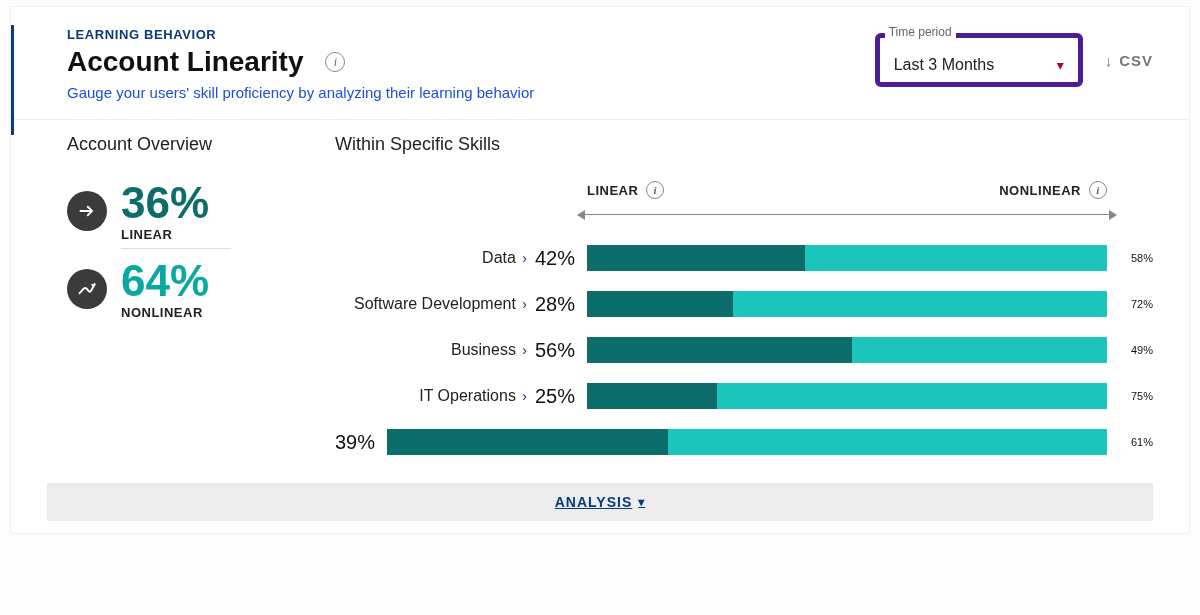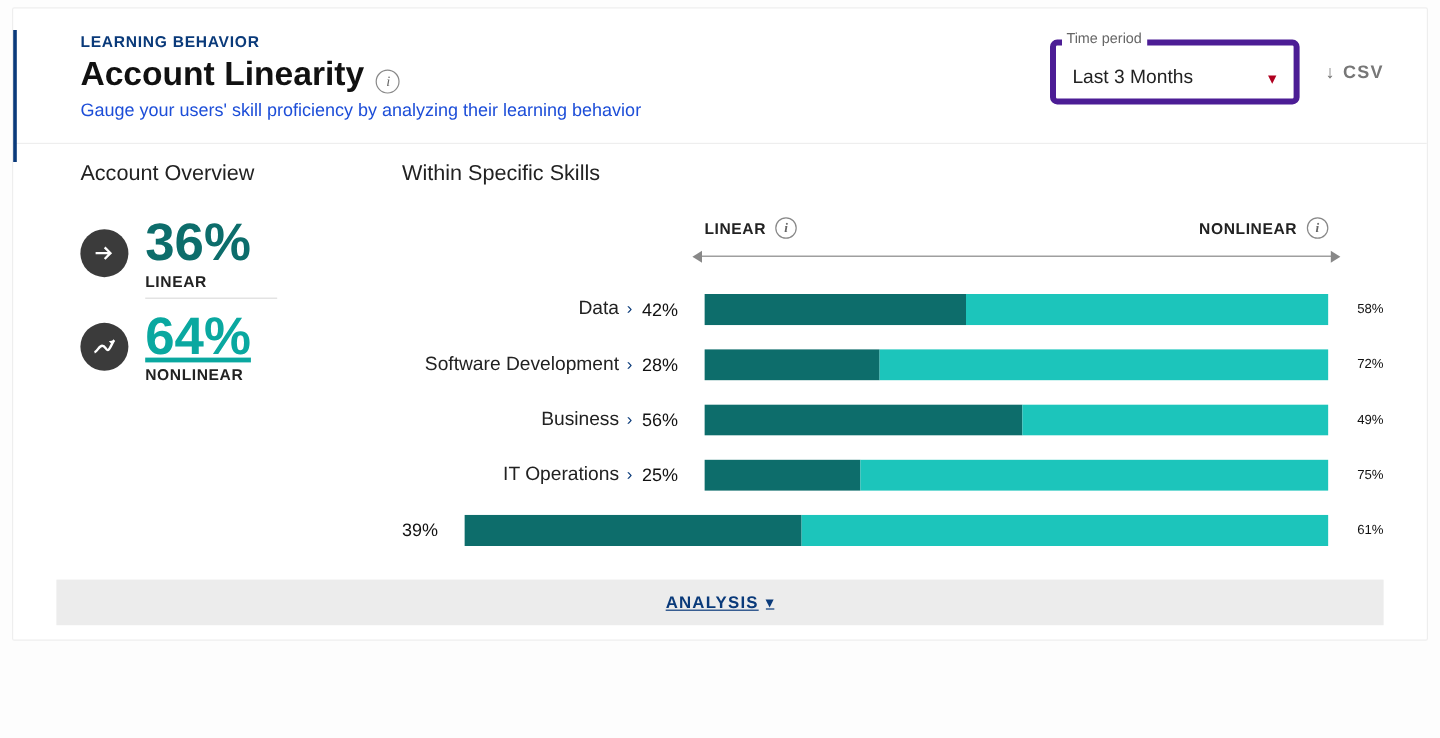--- a/index.html
+++ b/index.html
@@ -30,21 +30,21 @@
     padding: 20px 36px 18px 56px;
     border-bottom: 1px solid #eee;
   }
   .hdr-left { flex: 1; }
   .eyebrow {
     color: #0a3a7a;
     font-size: 13px;
     font-weight: 700;
     letter-spacing: 0.6px;
   }
-  .title-row { display: flex; align-items: flex-end; gap: 10px; margin-top: 4px; }
+  .title-row { display: flex; align-items: center; gap: 22px; margin-top: 4px; }
   .title { font-size: 28px; font-weight: 700; color: #111; }
   .subtitle { color: #1d4ed8; font-size: 15px; margin-top: 6px; }
   .info-ic {
     width: 20px; height: 20px; border: 1.5px solid #888; border-radius: 50%;
     display: inline-flex; align-items: center; justify-content: center;
     font-size: 12px; color: #666; cursor: pointer;
     font-family: Georgia, serif; font-style: italic;
   }
   .hdr-right { display: flex; align-items: center; gap: 22px; padding-top: 6px; }
   .tp-wrap { position: relative; }
@@ -71,21 +71,21 @@
   .col-right { flex: 1; }
   .sec-title { font-size: 18px; color: #222; margin-bottom: 26px; }
 
   .ov-row { display: flex; align-items: flex-start; gap: 14px; margin-bottom: 4px; }
   .ov-icon {
     width: 40px; height: 40px; border-radius: 50%; background: #3b3b3b;
     display: flex; align-items: center; justify-content: center; color: #fff;
     margin-top: 10px; flex-shrink: 0;
   }
   .ov-pct { font-size: 44px; font-weight: 800; color: #0d6d6b; line-height: 1; }
-  .ov-pct.nl { color: #0aa8a0; text-decoration: underline; }
+  .ov-pct.nl { color: #0aa8a0; }
   .ov-lbl { font-size: 13px; font-weight: 700; letter-spacing: 0.5px; color: #222; margin-top: 2px; }
   .ov-divider { height: 1px; background: #ddd; width: 110px; margin: 6px 0 10px 54px; }
 
   .skills-hdr {
     display: flex; align-items: center; justify-content: flex-end;
     padding-left: 200px; margin-bottom: 2px;
   }
   .skills-hdr .label-l, .skills-hdr .label-r {
     font-size: 13px; font-weight: 700; letter-spacing: 0.5px; color: #222;
     display: flex; align-items: center; gap: 8px;
@@ -103,21 +103,21 @@
   .axis::before { left: -6px; border-right: 8px solid #888; }
   .axis::after  { right: -6px; border-left: 8px solid #888; }
 
   .skill-row {
     display: flex; align-items: center; height: 46px;
   }
   .skill-name {
     width: 200px; text-align: right; font-size: 16px; color: #222; padding-right: 8px;
   }
   .skill-name .chev { color: #0a3a7a; font-size: 14px; margin-left: 2px; }
-  .skill-linpct { width: 52px; text-align: left; font-size: 15px; color: #111; }
+  .skill-linpct { width: 52px; text-align: left; font-size: 20px; color: #111; }
   .skill-bar { flex: 1; height: 26px; display: flex; overflow: hidden; }
   .bar-lin { background: #0d6d6b; height: 100%; }
   .bar-nl  { background: #1cc5bb; height: 100%; }
   .skill-nlpct { width: 46px; text-align: right; font-size: 11px; color: #111; padding-left: 6px; }
 
   .analysis-bar {
     margin: 10px 36px 12px 36px; background: #ececec; height: 38px;
     display: flex; align-items: center; justify-content: center;
     font-size: 14px; font-weight: 700; letter-spacing: 1px; color: #0a3a7a;
     cursor: pointer;

